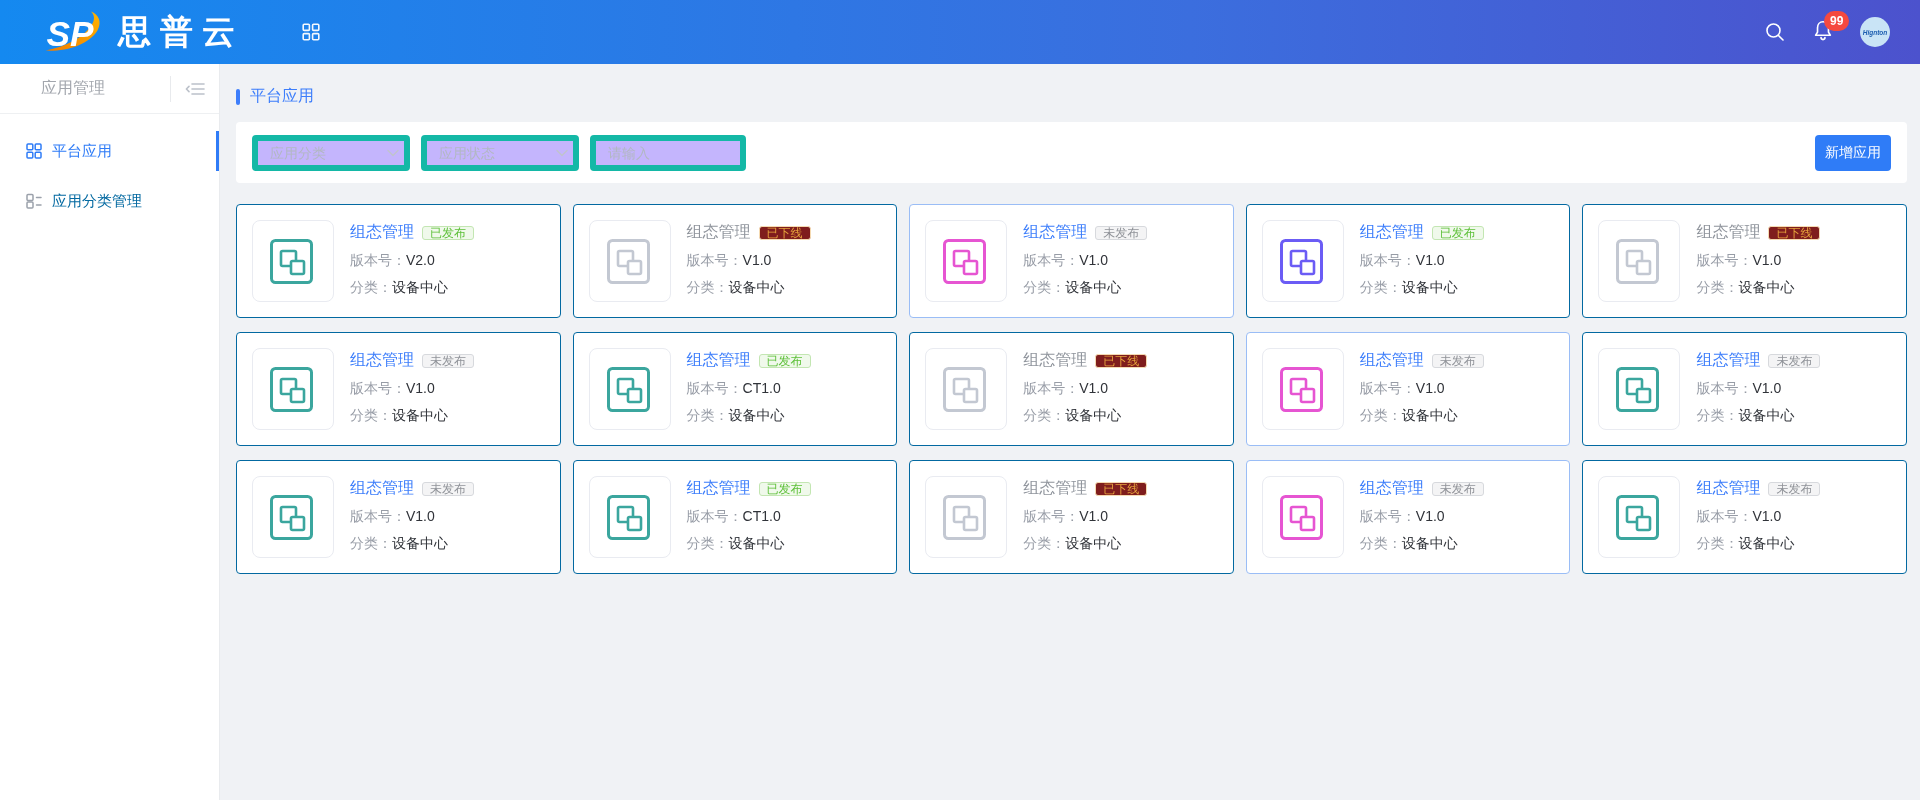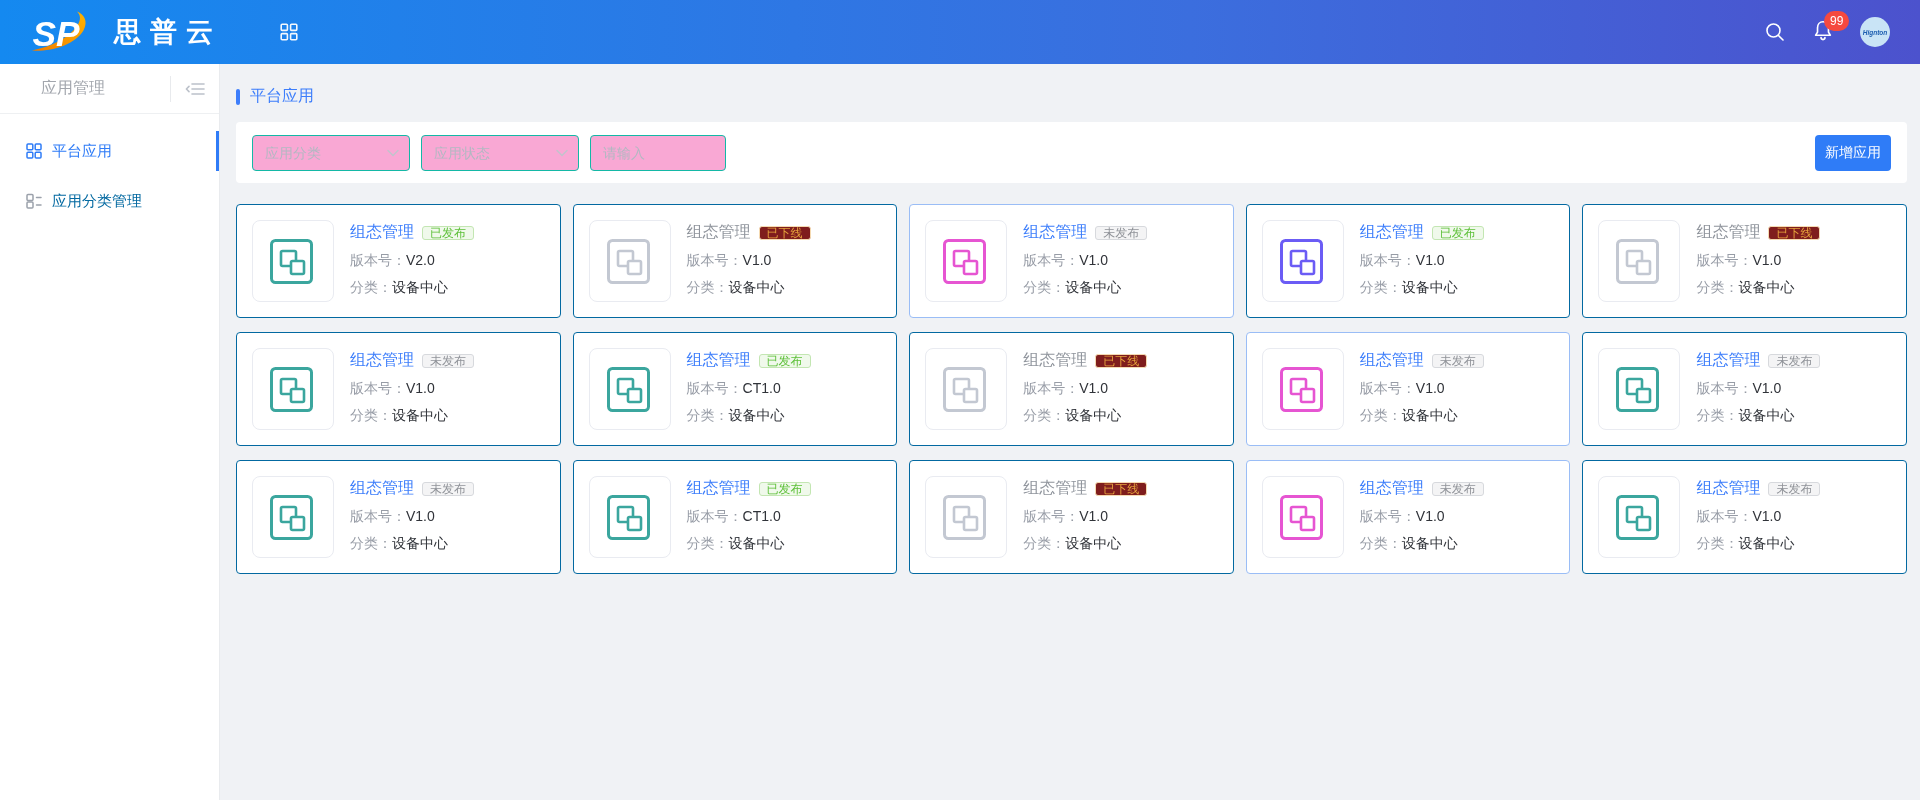--- a/index.html
+++ b/index.html
@@ -5,33 +5,33 @@
   * { margin:0; padding:0; box-sizing:border-box; }
   html,body { width:1920px; height:800px; overflow:hidden; }
   body {
     font-family:"Liberation Sans","DejaVu Sans",sans-serif;
     background:var(--page-bg,#f0f2f5);
     position:relative; font-size:14px; color:#303339;
   }
 
   
   .app-header {
-    height:64px; display:flex; align-items:center; padding:0 30px 0 26px;
+    height:64px; display:flex; align-items:center; padding:0 30px 0 40px;
     background:linear-gradient(90deg,var(--header-grad-start,#1489f0) 0%,#3b6ede 62%,var(--header-grad-end,#4c52cd) 100%);
   }
   .logo-wrap { display:flex; align-items:center; }
-  .brand-name { color:#fff; font-size:27px; font-weight:700; letter-spacing:9px; margin-left:10px;
+  .brand-name { color:#fff; font-size:33px; font-weight:700; letter-spacing:9px; margin-left:0;
                 font-family:Liberation Serif, serif; }
   .apps-icon { margin-left:58px; display:flex; cursor:pointer; opacity:.95; }
   .header-right { margin-left:auto; display:flex; align-items:center; gap:26px; }
   .h-icon { display:flex; cursor:pointer; }
   .bell-wrap { position:relative; }
   .notif-badge {
     position:absolute; top:-8px; left:12px; background:var(--badge-count-bg,#f5493f);
-    color:#fff; font-size:12px; font-weight:400; line-height:1;
+    color:#fff; font-size:12px; font-weight:700; line-height:1;
     padding:4px 6px; border-radius:10px; min-width:24px; text-align:center;
   }
   .avatar {
     width:30px; height:30px; border-radius:50%; background:#c9e4f6;
     display:flex; align-items:center; justify-content:center; cursor:pointer; overflow:hidden;
   }
   .avatar span { font-size:6.5px; font-weight:700; font-style:italic; color:#1d5fb0; }
 
   
   .sidebar {
@@ -62,26 +62,26 @@
   .section-head { display:flex; align-items:center; gap:10px; }
   .section-bar { width:4px; height:16px; border-radius:2px; background:var(--link-blue,#3d7efb); }
   .section-title { font-size:16px; color:var(--link-blue,#3d7efb); }
 
   .filter-panel {
     margin-top:15px; background:#fff; border-radius:4px; height:61px;
     display:flex; align-items:center; padding:0 16px; gap:11px;
   }
   .select-box { position:relative; }
   .select-box input, .text-input input {
-    height:36px; border:1px solid #14b8a6; border-radius:4px; outline:none;
-    font-size:14px; padding:0 12px; color:#303339; background:#f9a8d4;
+    height:36px; border:6px solid #14b8a6; border-radius:4px; outline:none;
+    font-size:14px; padding:0 12px; color:#303339; background:#c4b5fd;
     font-family:"Liberation Sans","DejaVu Sans",sans-serif;
   }
   .select-box input { width:158px; padding-right:30px; cursor:pointer; }
-  .text-input input { width:136px; }
+  .text-input input { width:156px; }
   .select-box input::placeholder, .text-input input::placeholder { color:#b2b8c2; }
   .select-chevron { position:absolute; right:11px; top:14px; pointer-events:none; display:flex; }
   .add-btn {
     margin-left:auto; width:76px; height:36px; border:none; border-radius:4px;
     background:var(--accent,#2f7cf7); color:#fff; font-size:14px; cursor:pointer;
     font-family:"Liberation Sans","DejaVu Sans",sans-serif;
   }
 
   
   .card-grid {

